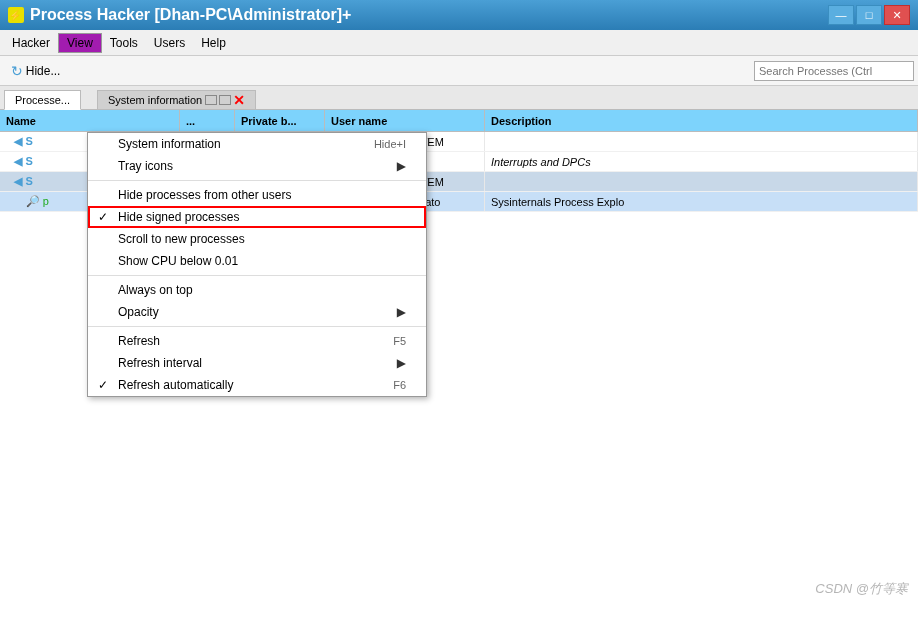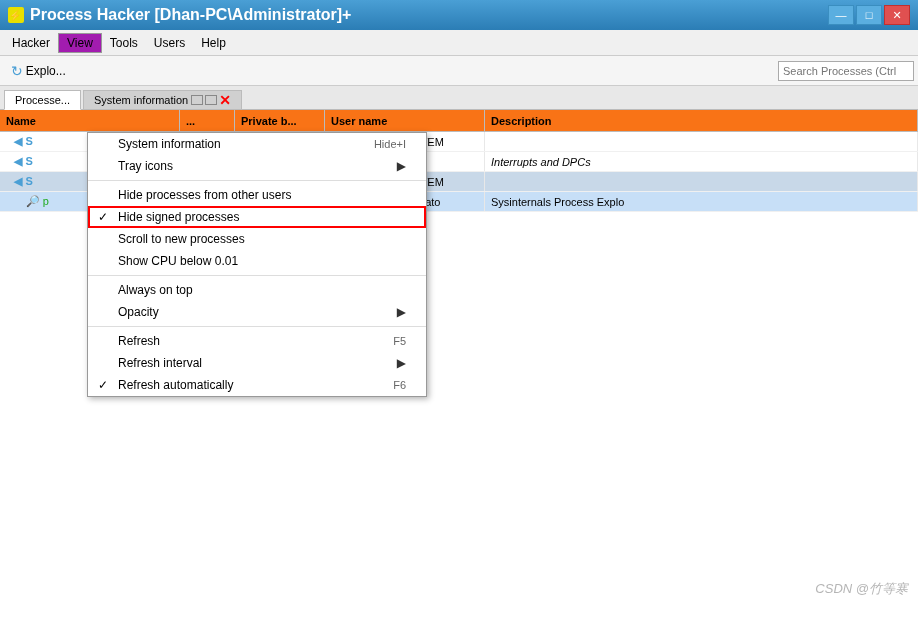--- a/index.html
+++ b/index.html
@@ -91,21 +91,21 @@
       font-size: 12px;
       cursor: pointer;
       border: 1px solid transparent;
     }
     .toolbar-search {
       margin-left: auto;
       display: flex;
       align-items: center;
     }
     .search-box {
-      width: 136px;
+      width: 160px;
       height: 20px;
       border: 1px solid #aaa;
       padding: 0 4px;
       font-size: 11px;
       background: white;
       color: #888;
     }
 
     
     .tab-bar {
@@ -116,21 +116,21 @@
       padding: 0 4px;
       border-bottom: 1px solid #bbb;
     }
     .tab {
       padding: 3px 10px;
       font-size: 11px;
       background: #d0d0d0;
       border: 1px solid #bbb;
       border-bottom: none;
       cursor: pointer;
-      margin-right: 2px;
+      margin-right: 16px;
     }
     .tab.active {
       background: white;
       border-bottom: 1px solid white;
       margin-bottom: -1px;
     }
 
     
     .main-area {
       display: flex;
@@ -139,21 +139,21 @@
     }
 
     
     .process-list {
       flex: 1;
       background: white;
       overflow: hidden;
     }
     .list-header {
       display: flex;
-      background: #f97316;
+      background: #7dd3fc;
       border-bottom: 1px solid #bbb;
       height: 22px;
       align-items: flex-end;
     }
     .col-header {
       padding: 0 6px;
       font-size: 11px;
       font-weight: bold;
       border-right: 1px solid #bbb;
       height: 100%;
@@ -266,21 +266,21 @@
   <div class="menu-item">Hacker</div>
   <div class="menu-item" style="background:#a21caf; border:1px solid #999;">View</div>
   <div class="menu-item">Tools</div>
   <div class="menu-item">Users</div>
   <div class="menu-item">Help</div>
 </div>
 
 <div class="toolbar">
   <div class="toolbar-btn">
     <span style="color:#4a9fd5; font-size:14px;">↻</span>
-    <span>Explo...</span>
+    <span>Hide...</span>
   </div>
   <div class="toolbar-search">
     <input class="search-box" type="text" placeholder="Search Processes (Ctrl" style="">
   </div>
 </div>
 
 <div class="tab-bar">
   <div class="tab active">Processe...</div>
   <div class="tab">
     <span style="display:flex;align-items:center;gap:3px;">

